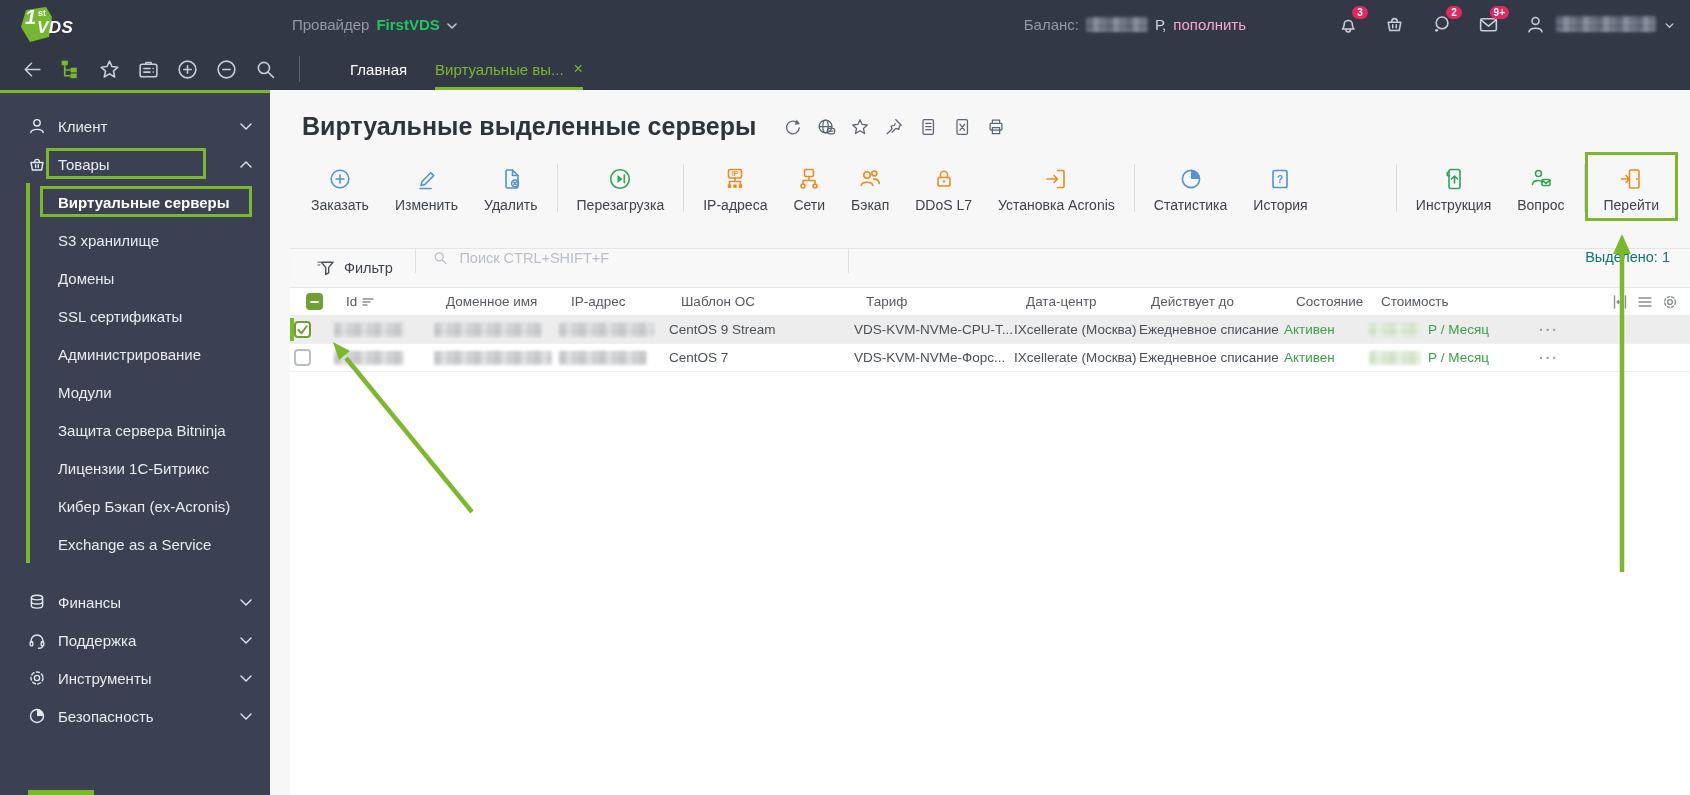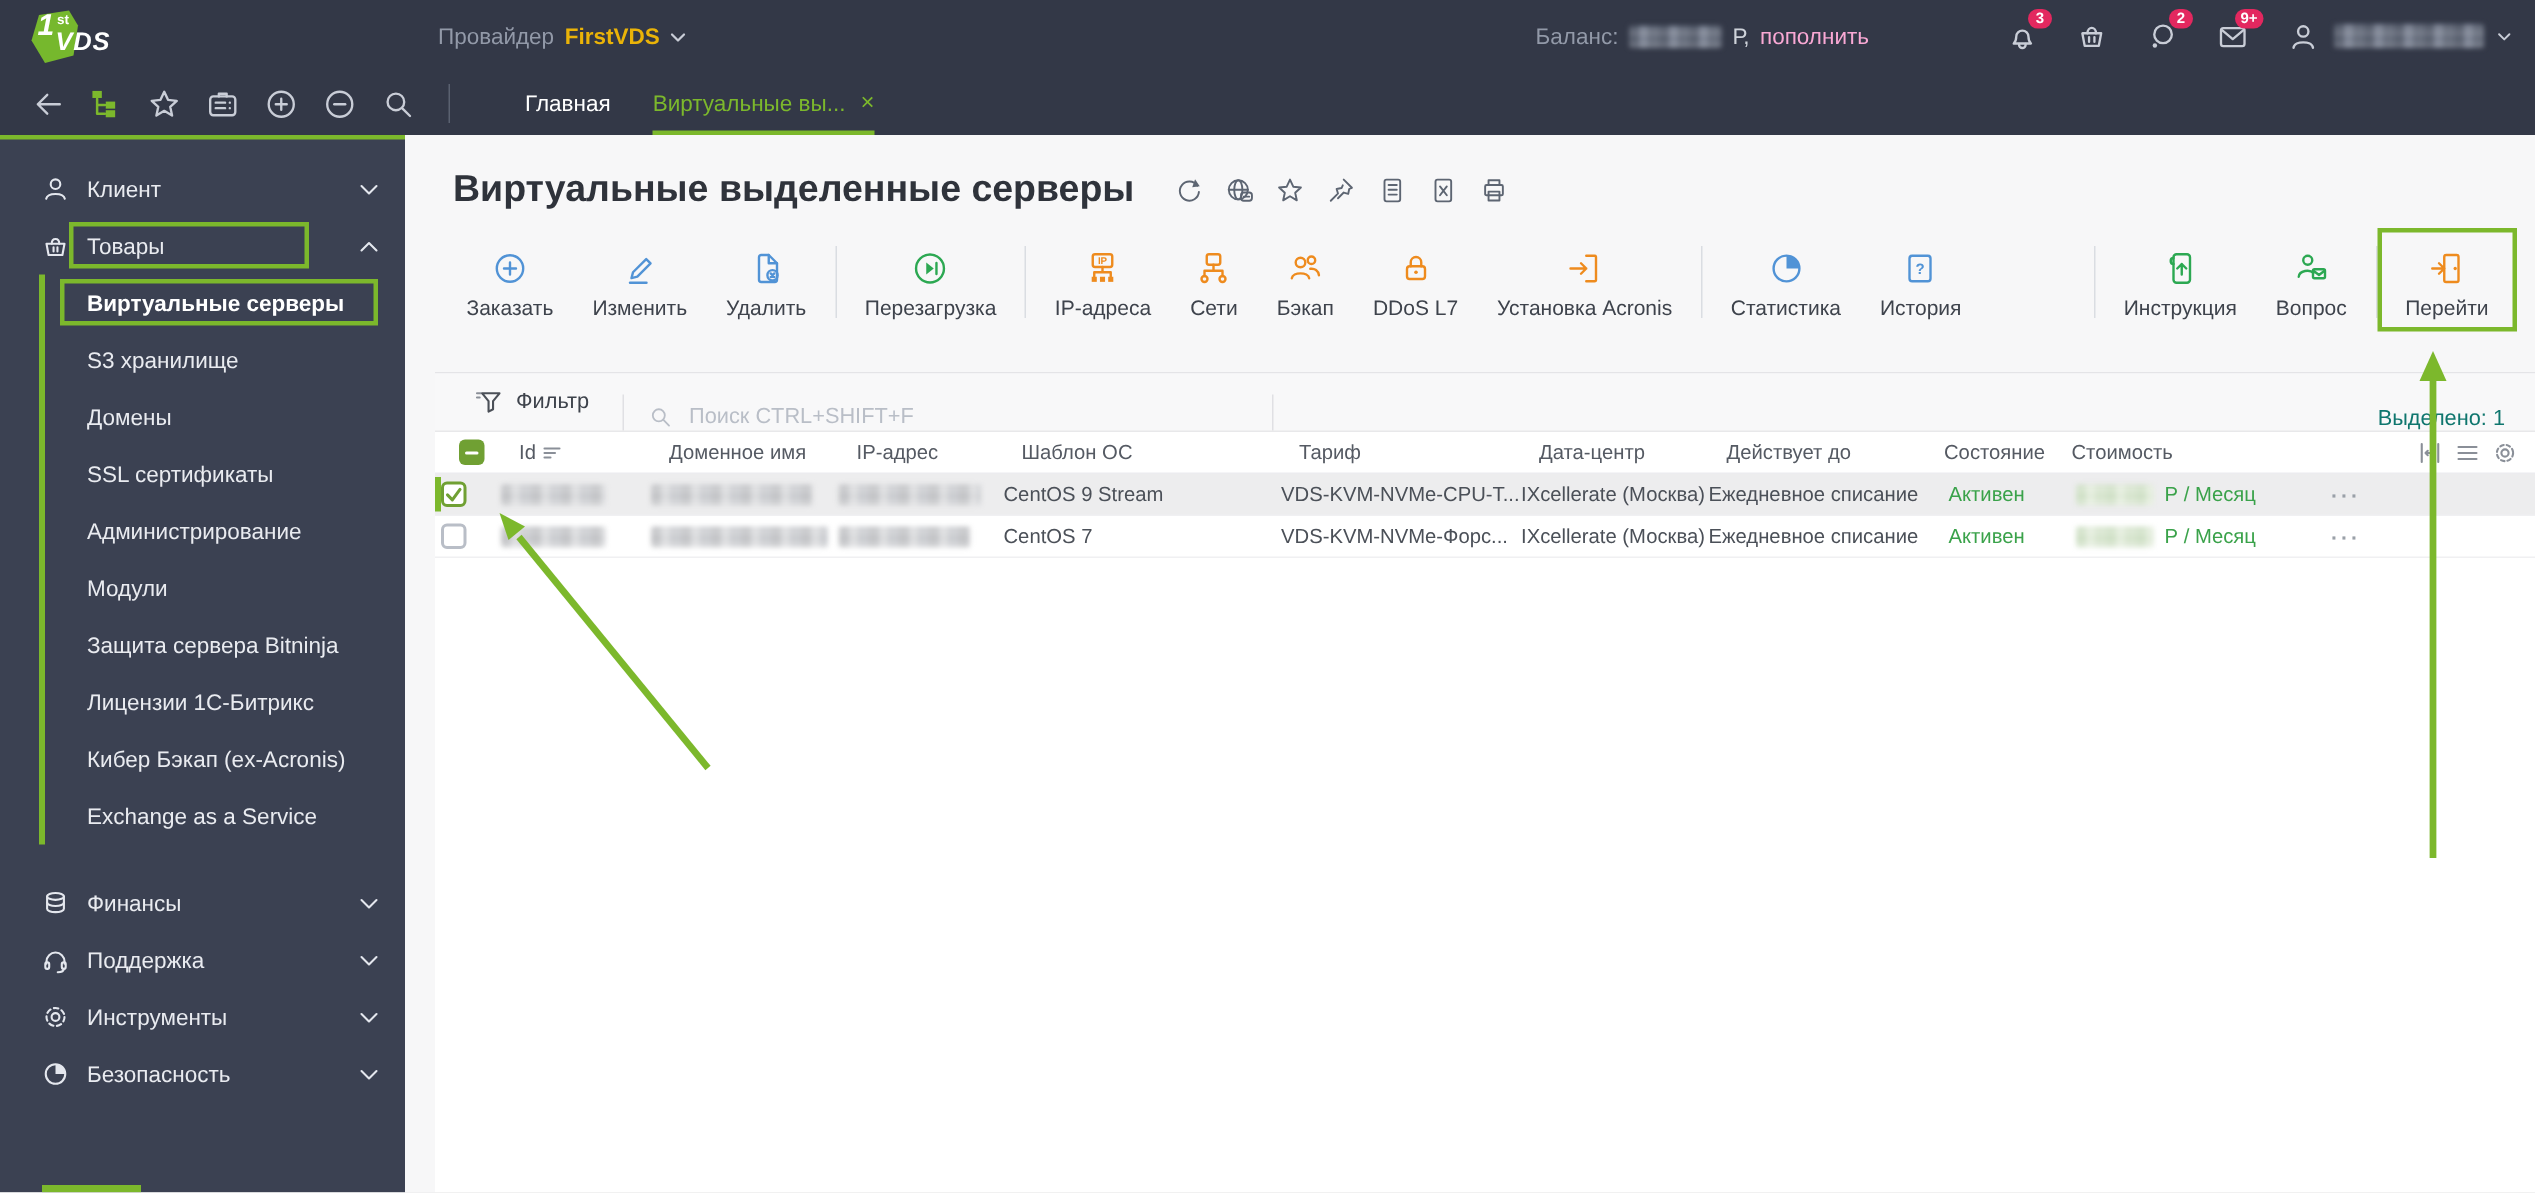--- a/index.html
+++ b/index.html
@@ -7,21 +7,21 @@
        font-family:"Liberation Sans",sans-serif;-webkit-font-smoothing:antialiased;}
   
   .topbar{position:absolute;left:0;top:0;width:100%;height:48px;background:#333847;
           display:flex;align-items:center;color:#c9cdd7;z-index:5;}
   .logo{display:flex;align-items:center;margin-left:16px;width:80px;position:relative;height:44px;cursor:pointer;}
   .logo svg{position:absolute;left:0;top:3px;}
   .logo .l-one{position:absolute;left:9px;top:4px;color:#fff;font-weight:bold;font-style:italic;font-size:20px;}
   .logo .l-sup{position:absolute;left:22px;top:6px;color:#fff;font-weight:bold;font-size:9px;}
   .logo .l-vds{position:absolute;left:21px;top:16px;color:#fff;font-weight:bold;font-style:italic;font-size:17px;letter-spacing:.5px;}
   .provider{margin-left:196px;display:flex;align-items:center;gap:7px;font-size:15px;color:#9299a8;cursor:pointer;}
-  .provider b{color:#eab308;}
+  .provider b{color:#22c55e;}
   .top-right{margin-left:auto;display:flex;align-items:center;gap:24px;padding-right:16px;}
   .balance{display:flex;align-items:center;gap:7px;font-size:15px;color:#9299a8;margin-right:66px;}
   .balance .cur{color:#cfd3da;}
   .balance .topup{color:#f9a8d4;cursor:pointer;}
   .tb-ic{position:relative;cursor:pointer;display:flex;align-items:center;}
   .badge{position:absolute;top:-7px;right:-9px;background:#e3285f;color:#fff;font-size:10px;font-weight:bold;
          border-radius:8px;padding:1px 4px;min-width:8px;text-align:center;line-height:11px;}
   .userbox{display:flex;align-items:center;gap:9px;cursor:pointer;}
   
   .subbar{position:absolute;left:0;top:48px;width:100%;height:42px;background:#333847;
@@ -56,21 +56,21 @@
   .t-icons .ti{cursor:pointer;display:flex;}
   
   .actions{position:absolute;left:28px;top:68px;right:18px;display:flex;align-items:flex-start;}
   .act{position:relative;display:flex;flex-direction:column;align-items:center;padding:8px 13px 0;cursor:pointer;}
   .act .alabel{margin-top:5px;font-size:14px;color:#3e434c;white-space:nowrap;}
   .asep{width:1px;height:48px;background:#dadde2;margin:6px 6px 0;}
   .asep.push{margin-left:auto;}
   .anno-go{left:-6px;right:-6px;top:-6px;bottom:-8px;}
   
   .panel{position:absolute;left:20px;top:158px;right:0;bottom:0;background:#fff;border-top:1px solid #e4e4e7;}
-  .frow{height:38px;border-bottom:1px solid #e8e8ea;background:#f8f8f9;display:flex;align-items:flex-end;}
+  .frow{height:38px;border-bottom:1px solid #e8e8ea;background:#f8f8f9;display:flex;align-items:flex-start;}
   .fbtn{display:flex;gap:9px;align-items:center;padding:0 22px 0 26px;font-size:14.5px;color:#3e434c;cursor:pointer;height:100%;}
   .fsep{width:1px;height:24px;background:#e0e0e4;}
   .fsearch{display:flex;align-items:center;gap:9px;padding:0 16px;width:400px;}
   .fsearch input{border:none;outline:none;background:transparent;font-size:14.5px;color:#444;width:100%;
                  font-family:"Liberation Sans",sans-serif;}
   .fsearch input::placeholder{color:#b9bec7;}
   .fright{margin-left:auto;padding-right:20px;font-size:14.5px;color:#0f766e;}
   
   .thead{position:relative;height:27px;display:flex;align-items:center;font-size:13.5px;color:#555a63;
          border-bottom:1px solid #ececef;padding-left:12px;}
@@ -83,21 +83,21 @@
   .c-id{width:100px;display:flex;align-items:center;gap:5px;}
   .c-dom{width:125px;display:flex;align-items:center;}
   .c-ip{width:110px;display:flex;align-items:center;}
   .c-os{width:185px;}
   .c-tar{width:160px;}
   .c-dc{width:125px;}
   .c-exp{width:145px;}
   .c-st{width:85px;}
   .c-cost{width:150px;display:flex;align-items:center;gap:7px;}
   .c-menu{flex:1;padding-left:20px;}
-  .state-ok{color:#3aa24a;margin-left:15px;}
+  .state-ok{color:#3aa24a;}
   .cost-suffix{color:#3aa24a;}
   .dots{color:#9aa0a8;font-weight:bold;letter-spacing:2px;font-size:14px;cursor:pointer;}
   .hicons{position:absolute;right:12px;display:flex;gap:9px;align-items:center;}
   .hicons span{display:flex;cursor:pointer;}
   
   .cb{width:17px;height:17px;border-radius:4px;box-sizing:border-box;display:flex;align-items:center;justify-content:center;cursor:pointer;}
   .cb.ind{background:#70a033;}
   .cb.ind .minus{width:9px;height:2px;background:#fff;border-radius:1px;}
   .cb.on{background:#fff;border:2px solid #70a033;}
   .cb.off{background:#fff;border:2px solid #b9bec7;}

